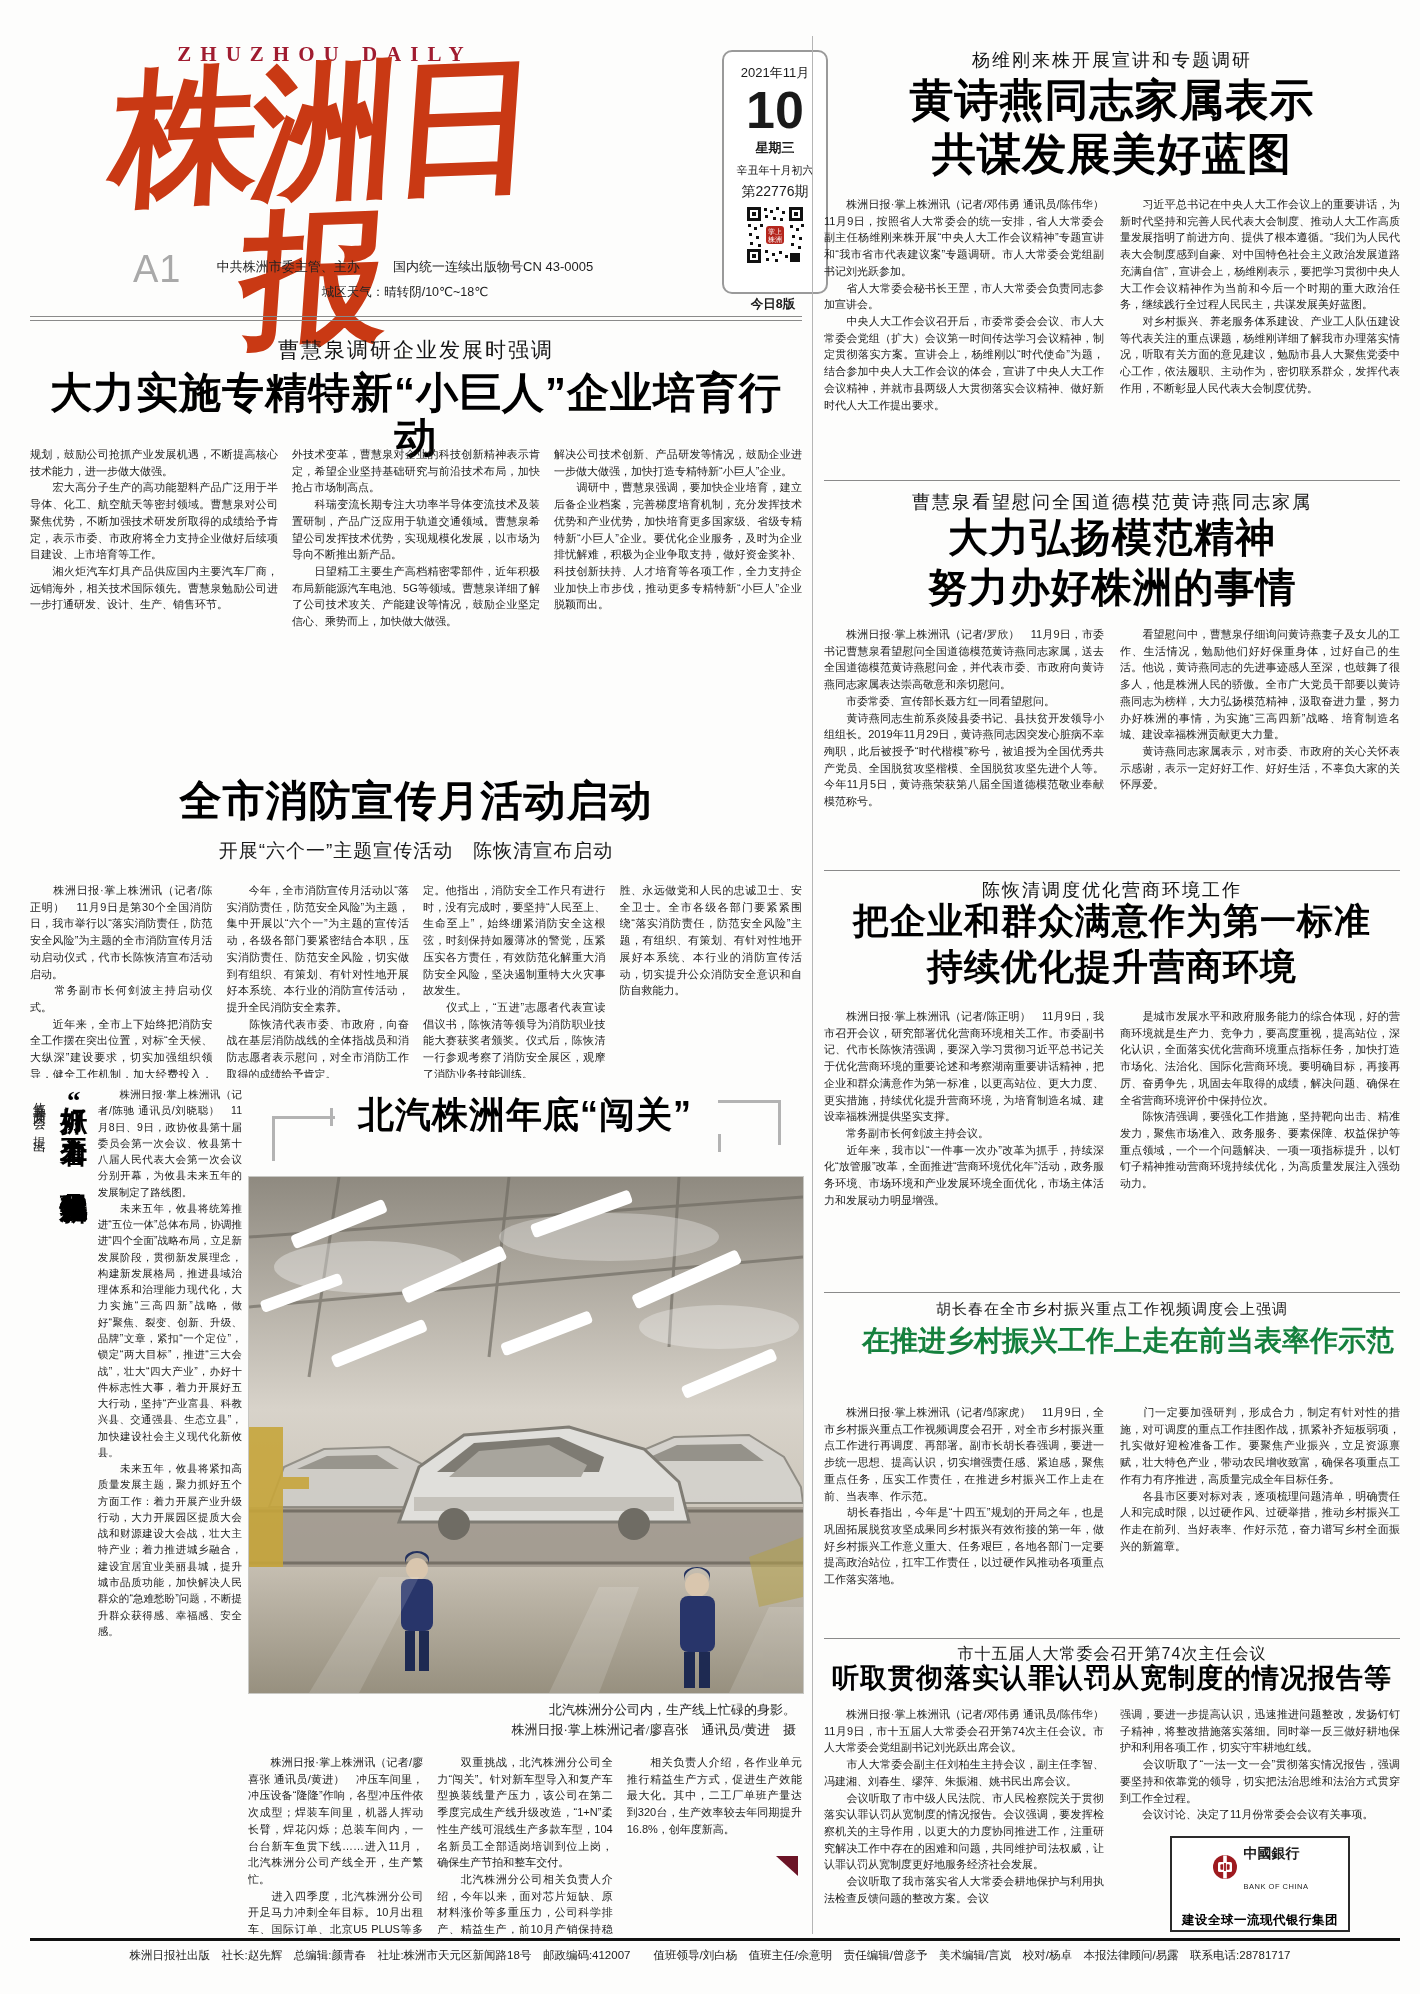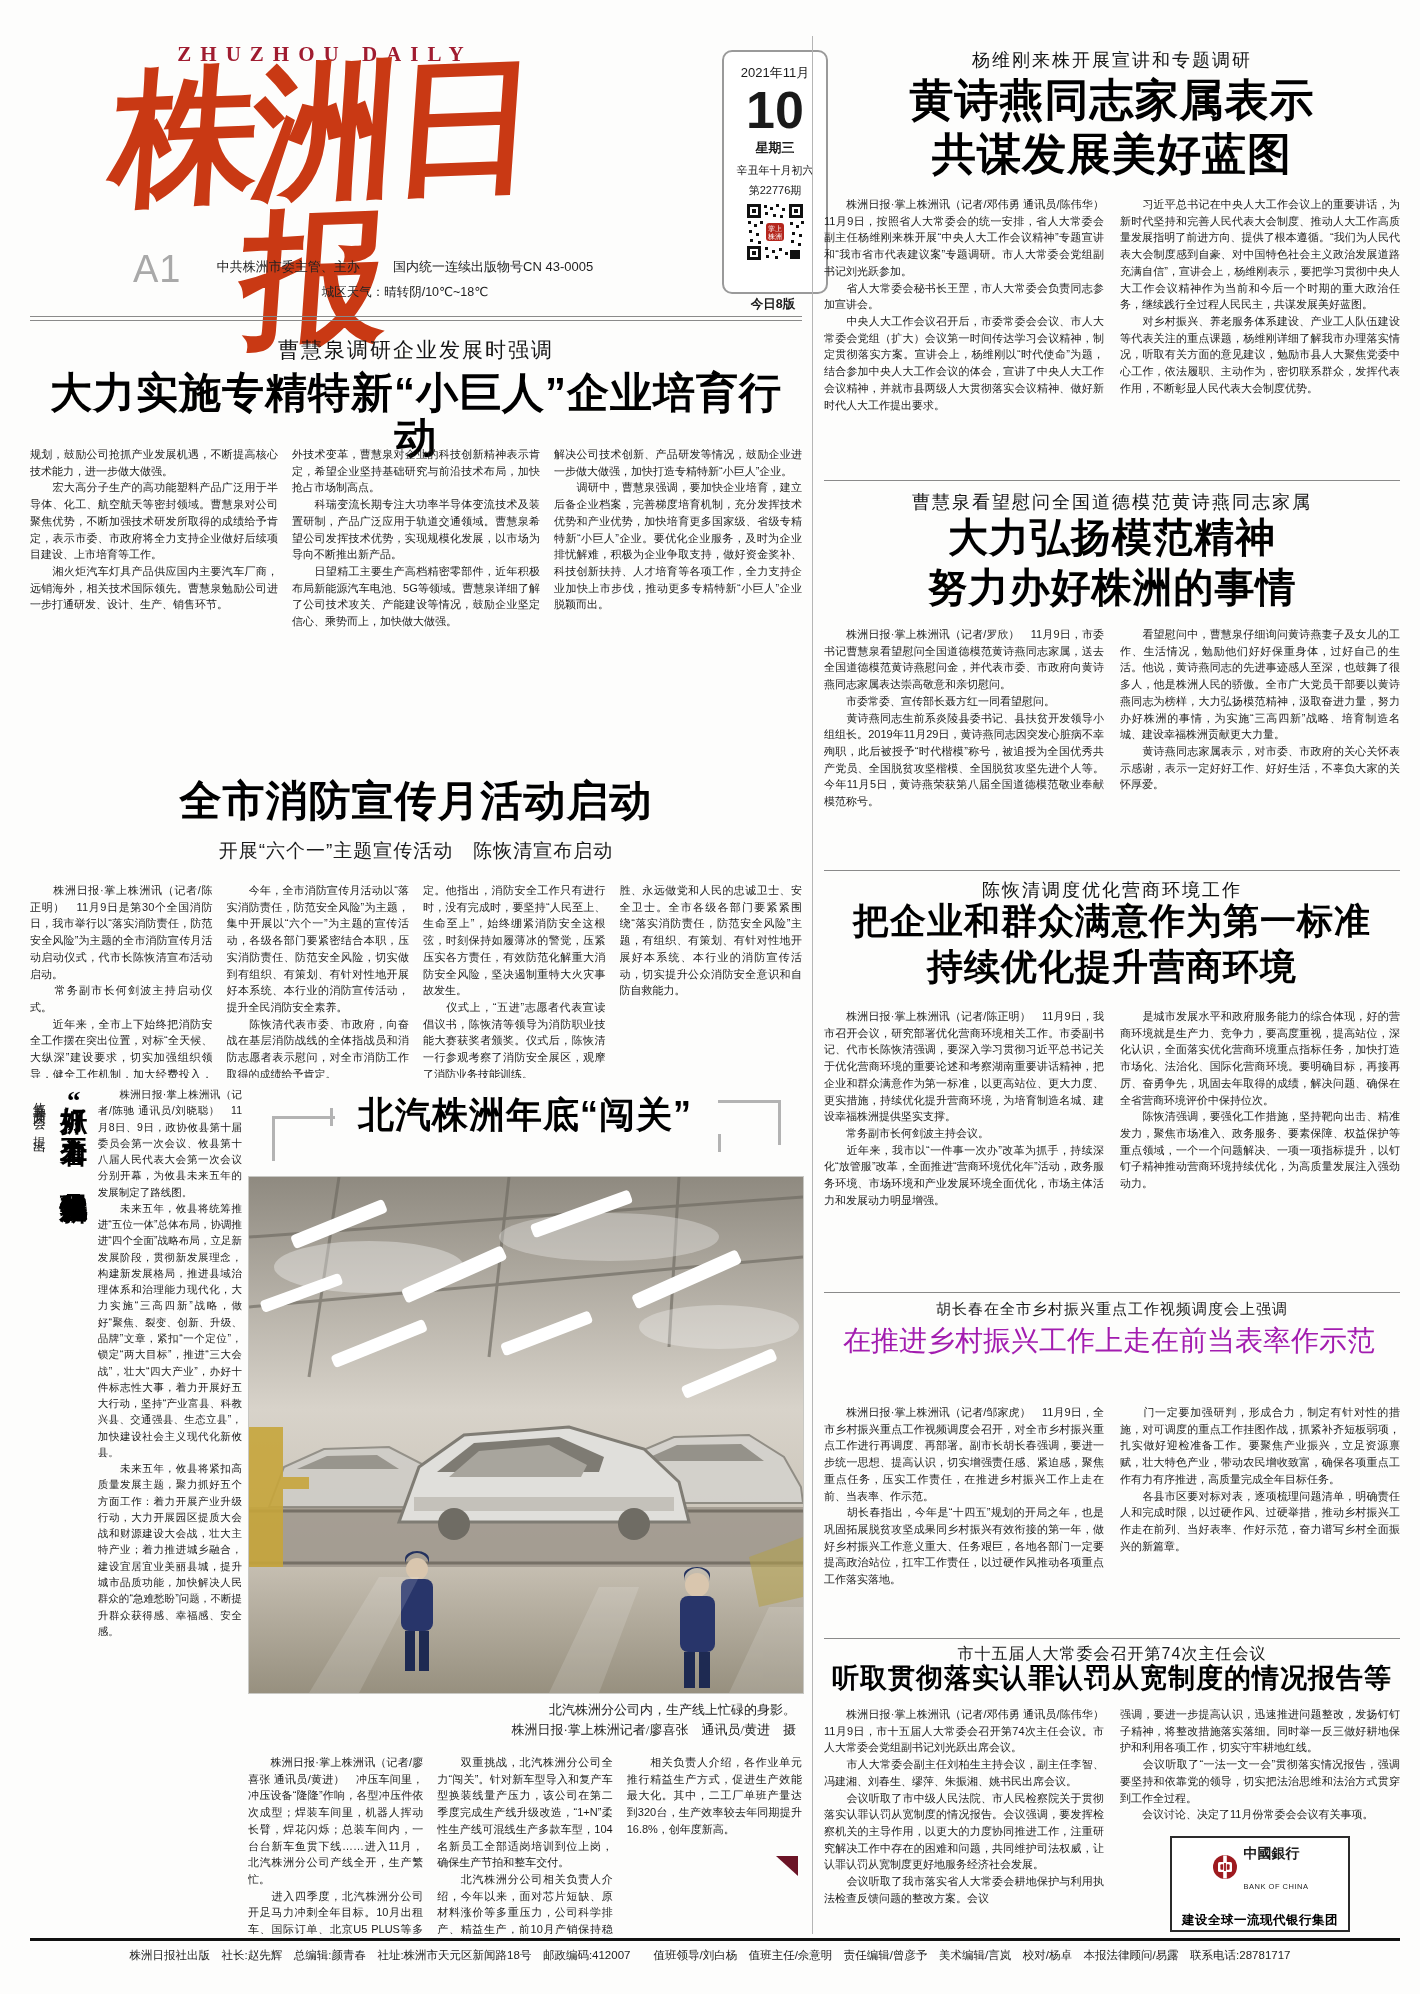--- a/index.html
+++ b/index.html
@@ -41,21 +41,21 @@
     <span style="display:inline-block;width:26px;"></span>
     <span>国内统一连续出版物号CN 43-0005</span>
   </div>
   <div class="abs center" style="left:190px;top:284px;width:430px;font-size:12.5px;color:#222;">城区天气：晴转阴/10℃~18℃</div>
 
   <div class="abs datebox" style="left:722px;top:50px;width:102px;height:240px;">
     <div style="font-size:13px;margin-top:12px;">2021年11月</div>
     <div style="font-size:52px;font-weight:700;line-height:1.1;">10</div>
     <div style="font-size:13px;font-weight:700;">星期三</div>
     <div style="font-size:11px;margin-top:6px;">辛丑年十月初六</div>
-    <div style="font-size:11px;margin-top:5px;text-align:right;">第22776期</div>
+    <div style="font-size:14px;margin-top:5px;text-align:right;">第22776期</div>
     <svg width="58" height="58" viewBox="0 0 58 58" style="margin-top:5px;">
       <rect x="0" y="0" width="58" height="58" fill="#fff"></rect>
       <g fill="#111">
         <rect x="1" y="1" width="14" height="14"></rect>
           <rect x="43" y="1" width="14" height="14"></rect>
           <rect x="1" y="43" width="14" height="14"></rect>
         <rect x="4" y="4" width="8" height="8" fill="#fff"></rect>
           <rect x="46" y="4" width="8" height="8" fill="#fff"></rect>
           <rect x="4" y="46" width="8" height="8" fill="#fff"></rect>
         <rect x="6" y="6" width="4" height="4"></rect>
@@ -269,21 +269,21 @@
   <div class="abs bodyflex" style="left:824px;top:1008px;width:576px;height:276px;gap:16px;">
     <div class="col">　　株洲日报·掌上株洲讯（记者/陈正明）　11月9日，我市召开会议，研究部署优化营商环境相关工作。市委副书记、代市长陈恢清强调，要深入学习贯彻习近平总书记关于优化营商环境的重要论述和考察湖南重要讲话精神，把企业和群众满意作为第一标准，以更高站位、更大力度、更实措施，持续优化提升营商环境，为培育制造名城、建设幸福株洲提供坚实支撑。
 　　常务副市长何剑波主持会议。
 　　近年来，我市以“一件事一次办”改革为抓手，持续深化“放管服”改革，全面推进“营商环境优化年”活动，政务服务环境、市场环境和产业发展环境全面优化，市场主体活力和发展动力明显增强。</div>
     <div class="col">　　是城市发展水平和政府服务能力的综合体现，好的营商环境就是生产力、竞争力，要高度重视，提高站位，深化认识，全面落实优化营商环境重点指标任务，加快打造市场化、法治化、国际化营商环境。要明确目标，再接再厉、奋勇争先，巩固去年取得的成绩，解决问题、确保在全省营商环境评价中保持位次。
 　　陈恢清强调，要强化工作措施，坚持靶向出击、精准发力，聚焦市场准入、政务服务、要素保障、权益保护等重点领域，一个一个问题解决、一项一项指标提升，以钉钉子精神推动营商环境持续优化，为高质量发展注入强劲动力。</div>
   </div>
   <div class="abs rule" style="left:824px;top:1292px;width:576px;"></div>
 
   <div class="abs center" style="left:824px;top:1300px;width:576px;font-size:15px;letter-spacing:1px;">胡长春在全市乡村振兴重点工作视频调度会上强调</div>
-  <div class="abs center serifhead" style="left:821px;top:1322px;width:576px;font-size:28px;font-weight:400;color:#a21caf;">在推进乡村振兴工作上走在前当表率作示范</div>
+  <div class="abs center serifhead" style="left:840px;top:1322px;width:576px;font-size:28px;font-weight:700;color:#15803d;">在推进乡村振兴工作上走在前当表率作示范</div>
   <div class="abs bodyflex" style="left:824px;top:1368px;width:576px;height:262px;gap:16px;margin-top:36px;">
     <div class="col">　　株洲日报·掌上株洲讯（记者/邹家虎）　11月9日，全市乡村振兴重点工作视频调度会召开，对全市乡村振兴重点工作进行再调度、再部署。副市长胡长春强调，要进一步统一思想、提高认识，切实增强责任感、紧迫感，聚焦重点任务，压实工作责任，在推进乡村振兴工作上走在前、当表率、作示范。
 　　胡长春指出，今年是“十四五”规划的开局之年，也是巩固拓展脱贫攻坚成果同乡村振兴有效衔接的第一年，做好乡村振兴工作意义重大、任务艰巨，各地各部门一定要提高政治站位，扛牢工作责任，以过硬作风推动各项重点工作落实落地。</div>
     <div class="col">　　门一定要加强研判，形成合力，制定有针对性的措施，对可调度的重点工作挂图作战，抓紧补齐短板弱项，扎实做好迎检准备工作。要聚焦产业振兴，立足资源禀赋，壮大特色产业，带动农民增收致富，确保各项重点工作有力有序推进，高质量完成全年目标任务。
 　　各县市区要对标对表，逐项梳理问题清单，明确责任人和完成时限，以过硬作风、过硬举措，推动乡村振兴工作走在前列、当好表率、作好示范，奋力谱写乡村全面振兴的新篇章。</div>
   </div>
   <div class="abs rule" style="left:824px;top:1638px;width:576px;"></div>
 
   <div class="abs center" style="left:824px;top:1644px;width:576px;font-size:16px;letter-spacing:1px;">市十五届人大常委会召开第74次主任会议</div>
   <div class="abs center headline" style="left:824px;top:1664px;width:576px;font-size:27px;">听取贯彻落实认罪认罚从宽制度的情况报告等</div>

